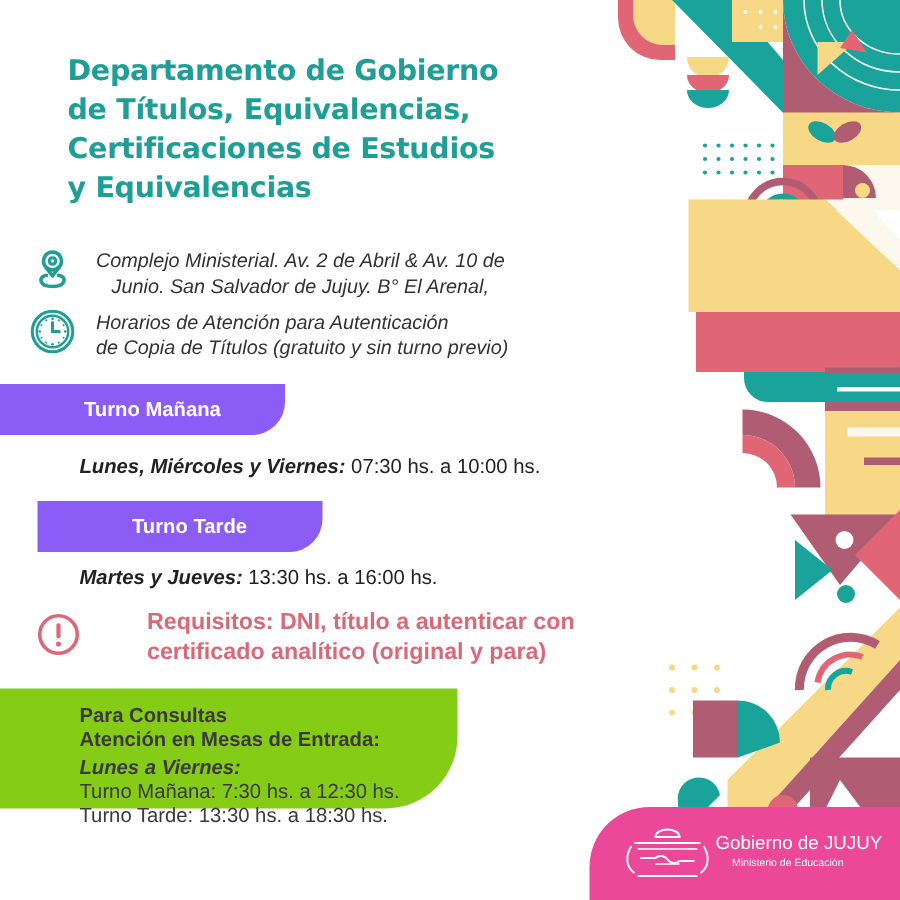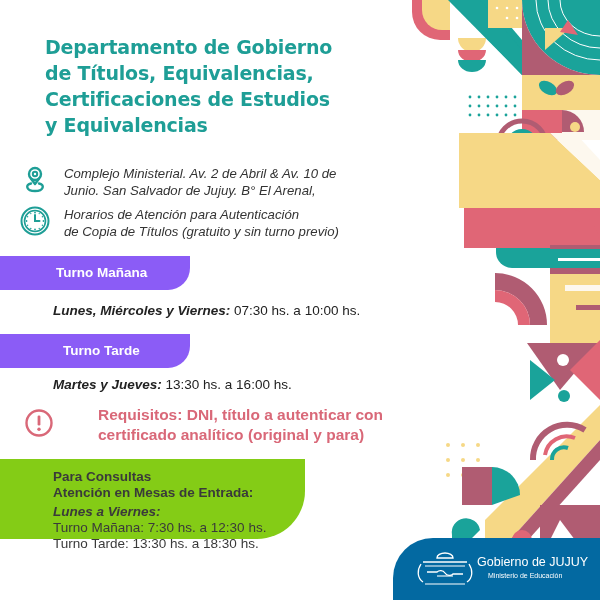--- a/index.html
+++ b/index.html
@@ -26,38 +26,38 @@
   .req-text div { white-space:nowrap; }
 
   .consult { position:absolute; left:0; top:459px; width:305px; height:80px; background:#84cc16; border-radius:0 0 0 0; border-bottom-right-radius:48px; }
   .consult-inner { position:absolute; left:53px; top:10px; color:#3a3a3a; font-size:13.5px; line-height:16px; }
   .consult-inner .b { font-weight:bold; }
   .consult-inner .bi { font-weight:bold; font-style:italic; margin-top:3px; }
   .consult-inner div { white-space:nowrap; }
 
   .deco { position:absolute; left:400px; top:0; width:200px; height:600px; }
 
-  .footer { position:absolute; left:393px; top:538px; width:207px; height:62px; background:#0369a1; border-top-left-radius:40px; }
+  .footer { position:absolute; left:393px; top:538px; width:207px; height:62px; background:#ec4899; border-top-left-radius:40px; }
   .gov-logo { position:absolute; left:22px; top:10px; width:60px; height:42px; }
   .gov-name { position:absolute; left:84px; top:17px; color:#fff; font-size:12.5px; white-space:nowrap; }
   .gov-sub { position:absolute; left:95px; top:34px; color:#fff; font-size:7px; white-space:nowrap; }
 </style>
 </head>
 <body>
 
 <div class="page">
 
   <div class="title">
     <div>Departamento de Gobierno</div>
     <div>de Títulos, Equivalencias,</div>
     <div>Certificaciones de Estudios</div>
     <div>y Equivalencias</div>
   </div>
 
-  <div class="info-row" style="top:165px;">
+  <div class="info-row" style="top:165px;text-align:center;">
     <svg class="info-icon" viewBox="0 0 30 30">
       <circle cx="15" cy="9" r="6" fill="none" stroke="#1e9e96" stroke-width="2.4"></circle>
       <circle cx="15" cy="9" r="2.2" fill="none" stroke="#1e9e96" stroke-width="2"></circle>
       <path d="M10.5 13 L15 19 L19.5 13" fill="none" stroke="#1e9e96" stroke-width="2.4" stroke-linejoin="round"></path>
       <path d="M11 18.5 C5 19.5 6 26 15 26 C24 26 25 19.5 19 18.5" fill="none" stroke="#1e9e96" stroke-width="2.4" stroke-linecap="round"></path>
     </svg>
     <div class="info-text">
       <div>Complejo Ministerial. Av. 2 de Abril &amp; Av. 10 de</div>
       <div>Junio. San Salvador de Jujuy. B° El Arenal,</div>
     </div>
@@ -89,21 +89,21 @@
     </div>
   </div>
 
   <div class="shift-pill" style="top:256px;">
     <span style="left:56px;">Turno Mañana</span>
   </div>
   <div class="schedule" style="top:303px;">
     <b>Lunes, Miércoles y Viernes:</b><span> 07:30 hs. a 10:00 hs.</span>
   </div>
 
-  <div class="shift-pill" style="top:334px;">
+  <div class="shift-pill" style="top:334px;margin-left:25px;">
     <span style="left:63px;">Turno Tarde</span>
   </div>
   <div class="schedule" style="top:377px;">
     <b>Martes y Jueves:</b><span> 13:30 hs. a 16:00 hs.</span>
   </div>
 
   <div class="req">
     <svg class="req-icon" viewBox="0 0 30 30">
       <circle cx="15" cy="15" r="12.5" fill="none" stroke="#d96878" stroke-width="2.4"></circle>
       <rect x="13.6" y="7.5" width="2.8" height="10" rx="1.2" fill="#d96878"></rect>

